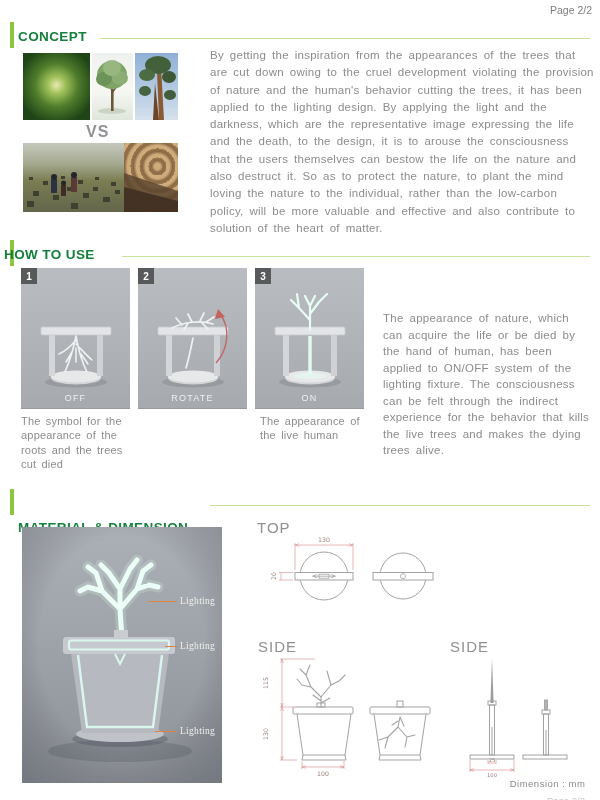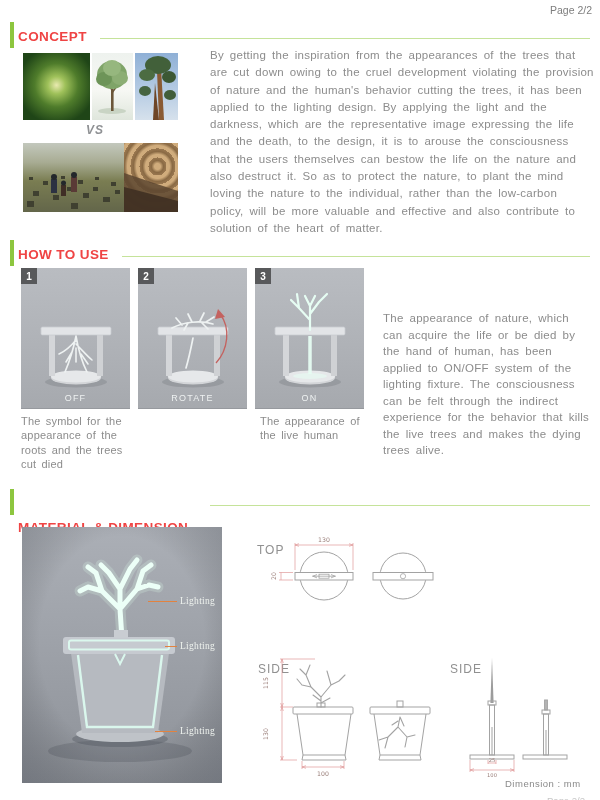--- a/index.html
+++ b/index.html
@@ -1,32 +1,32 @@
 <!DOCTYPE html>
 <html><head>
 <meta charset="utf-8">
 <style>
   html,body{margin:0;padding:0;}
   body{width:600px;height:800px;background:#ffffff;position:relative;overflow:hidden;
        font-family:"Liberation Sans","DejaVu Sans",sans-serif;color:#8c8c8c;}
   .abs{position:absolute;}
   .sec-bar{width:4px;background:#8dc63f;}
-  .sec-title{font-size:13.5px;font-weight:700;color:#ef4444;letter-spacing:.4px;white-space:nowrap;}
+  .sec-title{font-size:13.5px;font-weight:700;color:#15803d;letter-spacing:.4px;white-space:nowrap;}
   .sec-line{height:1px;background:#c5e39a;}
   .body-text{font-size:11.5px;line-height:17.3px;color:#8c8c8c;letter-spacing:.25px;word-spacing:2.5px;}
   .caption{font-size:11px;line-height:14.3px;color:#8c8c8c;letter-spacing:.2px;word-spacing:2px;}
   .pagelabel{font-size:10.5px;color:#7d7d7d;}
   .photo{position:absolute;overflow:hidden;}
-  .vs{font-size:12px;font-weight:700;color:#8f9194;letter-spacing:1px;font-style:italic;}
+  .vs{font-size:16px;font-weight:700;color:#8f9194;letter-spacing:1px;}
   .panel{position:absolute;width:109px;height:140px;background:linear-gradient(180deg,#b9bcc1 0%,#aeb1b6 60%,#a6a9ae 100%);border-bottom:1px solid #96999e;}
   .badge{position:absolute;left:0;top:0;width:16px;height:16px;background:#58595b;color:#ffffff;
          font-size:10px;font-weight:700;display:flex;align-items:center;justify-content:center;}
   .panel-label{position:absolute;left:0;right:0;bottom:5px;text-align:center;color:#eef1f1;
                font-size:9px;letter-spacing:1.2px;}
-  .viewlabel{font-size:12px;color:#909090;letter-spacing:1px;margin-top:24px;}
+  .viewlabel{font-size:15px;color:#909090;letter-spacing:1px;}
   .render{position:absolute;left:22px;top:527px;width:200px;height:256px;overflow:hidden;}
   .rlabel{position:absolute;color:#eef2ee;font-size:9.5px;letter-spacing:.3px;font-family:Liberation Serif, serif;}
   .leader{position:absolute;height:1px;background:#e2823f;}
   .dimnote{font-size:9.5px;color:#8a8a8a;letter-spacing:.5px;}
   .partial{font-size:9.5px;color:#c6c6c6;height:5px;overflow:hidden;text-align:right;}
   .dimtxt{font:6.2px "DejaVu Sans",sans-serif;fill:#997d78;}
   .dimtxt-s{font:5.2px "DejaVu Sans",sans-serif;fill:#997d78;}
   svg{display:block;}
 </style>
 </head>
@@ -94,21 +94,21 @@
 <div class="photo" style="left:124px;top:143px;width:54px;height:69px;background:repeating-radial-gradient(circle at 62% 34%,#d0ac7c 0px,#d0ac7c 3px,#8a6a44 6px,#9a7850 9px);">
   <svg width="54" height="69" viewBox="0 0 54 69">
     <path d="M0,69 L54,69 L54,48 L0,30 Z" fill="#5d4630" opacity=".85"></path>
     <path d="M0,69 L54,69 L54,58 L0,44 Z" fill="#3f3022" opacity=".9"></path>
   </svg>
 </div>
 
 <div class="abs body-text" style="left:210px;top:47px;width:384px;">By getting the inspiration from the appearances of the trees that are cut down owing to the cruel development violating the provision of nature and the human's behavior cutting the trees, it has been applied to the lighting design. By applying the light and the darkness, which are the representative image expressing the life and the death, to the design, it is to arouse the consciousness that the users themselves can bestow the life on the nature and also destruct it. So as to protect the nature, to plant the mind loving the nature to the individual, rather than the low-carbon policy, will be more valuable and effective and also contribute to solution of the heart of matter.</div>
 
 <div class="abs sec-bar" style="left:10px;top:240px;height:26px;"></div>
-<div class="abs sec-title" style="left:18px;top:247px;">HOW TO USE</div>
+<div class="abs sec-title" style="left:4px;top:247px;">HOW TO USE</div>
 <div class="abs sec-line" style="left:122px;top:256px;width:468px;"></div>
 
 <div class="panel" style="left:21px;top:268px;">
   <svg width="109" height="140" viewBox="0 0 109 140">
     <ellipse cx="55" cy="114" rx="31" ry="5.5" fill="rgba(85,90,96,.22)"></ellipse>
     <ellipse cx="55" cy="110" rx="25" ry="6.5" fill="#d3d5d8"></ellipse>
     <ellipse cx="55" cy="108.5" rx="25" ry="6" fill="#e6e8ea"></ellipse>
     <rect x="28" y="66" width="6" height="42" fill="#d4d6d9"></rect>
     <rect x="76" y="66" width="6" height="42" fill="#cfd1d4"></rect>
     <rect x="20" y="59" width="70" height="8" rx="1.5" fill="#e2e4e7" stroke="#c9ccd0" stroke-width=".8"></rect>
@@ -267,14 +267,14 @@
     <g stroke="#e09a9a" stroke-width=".7" fill="none">
       <path d="M33,105 L33,109 M41,105 L41,109 M33,108 L41,108"></path>
       <path d="M15,105 L15,117 M59,105 L59,117 M15,115 L59,115"></path>
       <path d="M15,115 l4,-1.3 M15,115 l4,1.3 M59,115 l-4,-1.3 M59,115 l-4,1.3"></path>
     </g>
     <text class="dimtxt-s" x="37" y="107" text-anchor="middle">25</text>
     <text class="dimtxt-s" x="37" y="121.5" text-anchor="middle">100</text>
   </svg>
 </div>
 
-<div class="abs dimnote" style="left:505px;top:778px;width:85px;text-align:left;">Dimension : mm</div>
+<div class="abs dimnote" style="left:505px;top:778px;width:85px;text-align:center;">Dimension : mm</div>
 <div class="abs partial" style="left:505px;top:795px;width:80px;">Page 2/2</div>
 
 </body></html>

